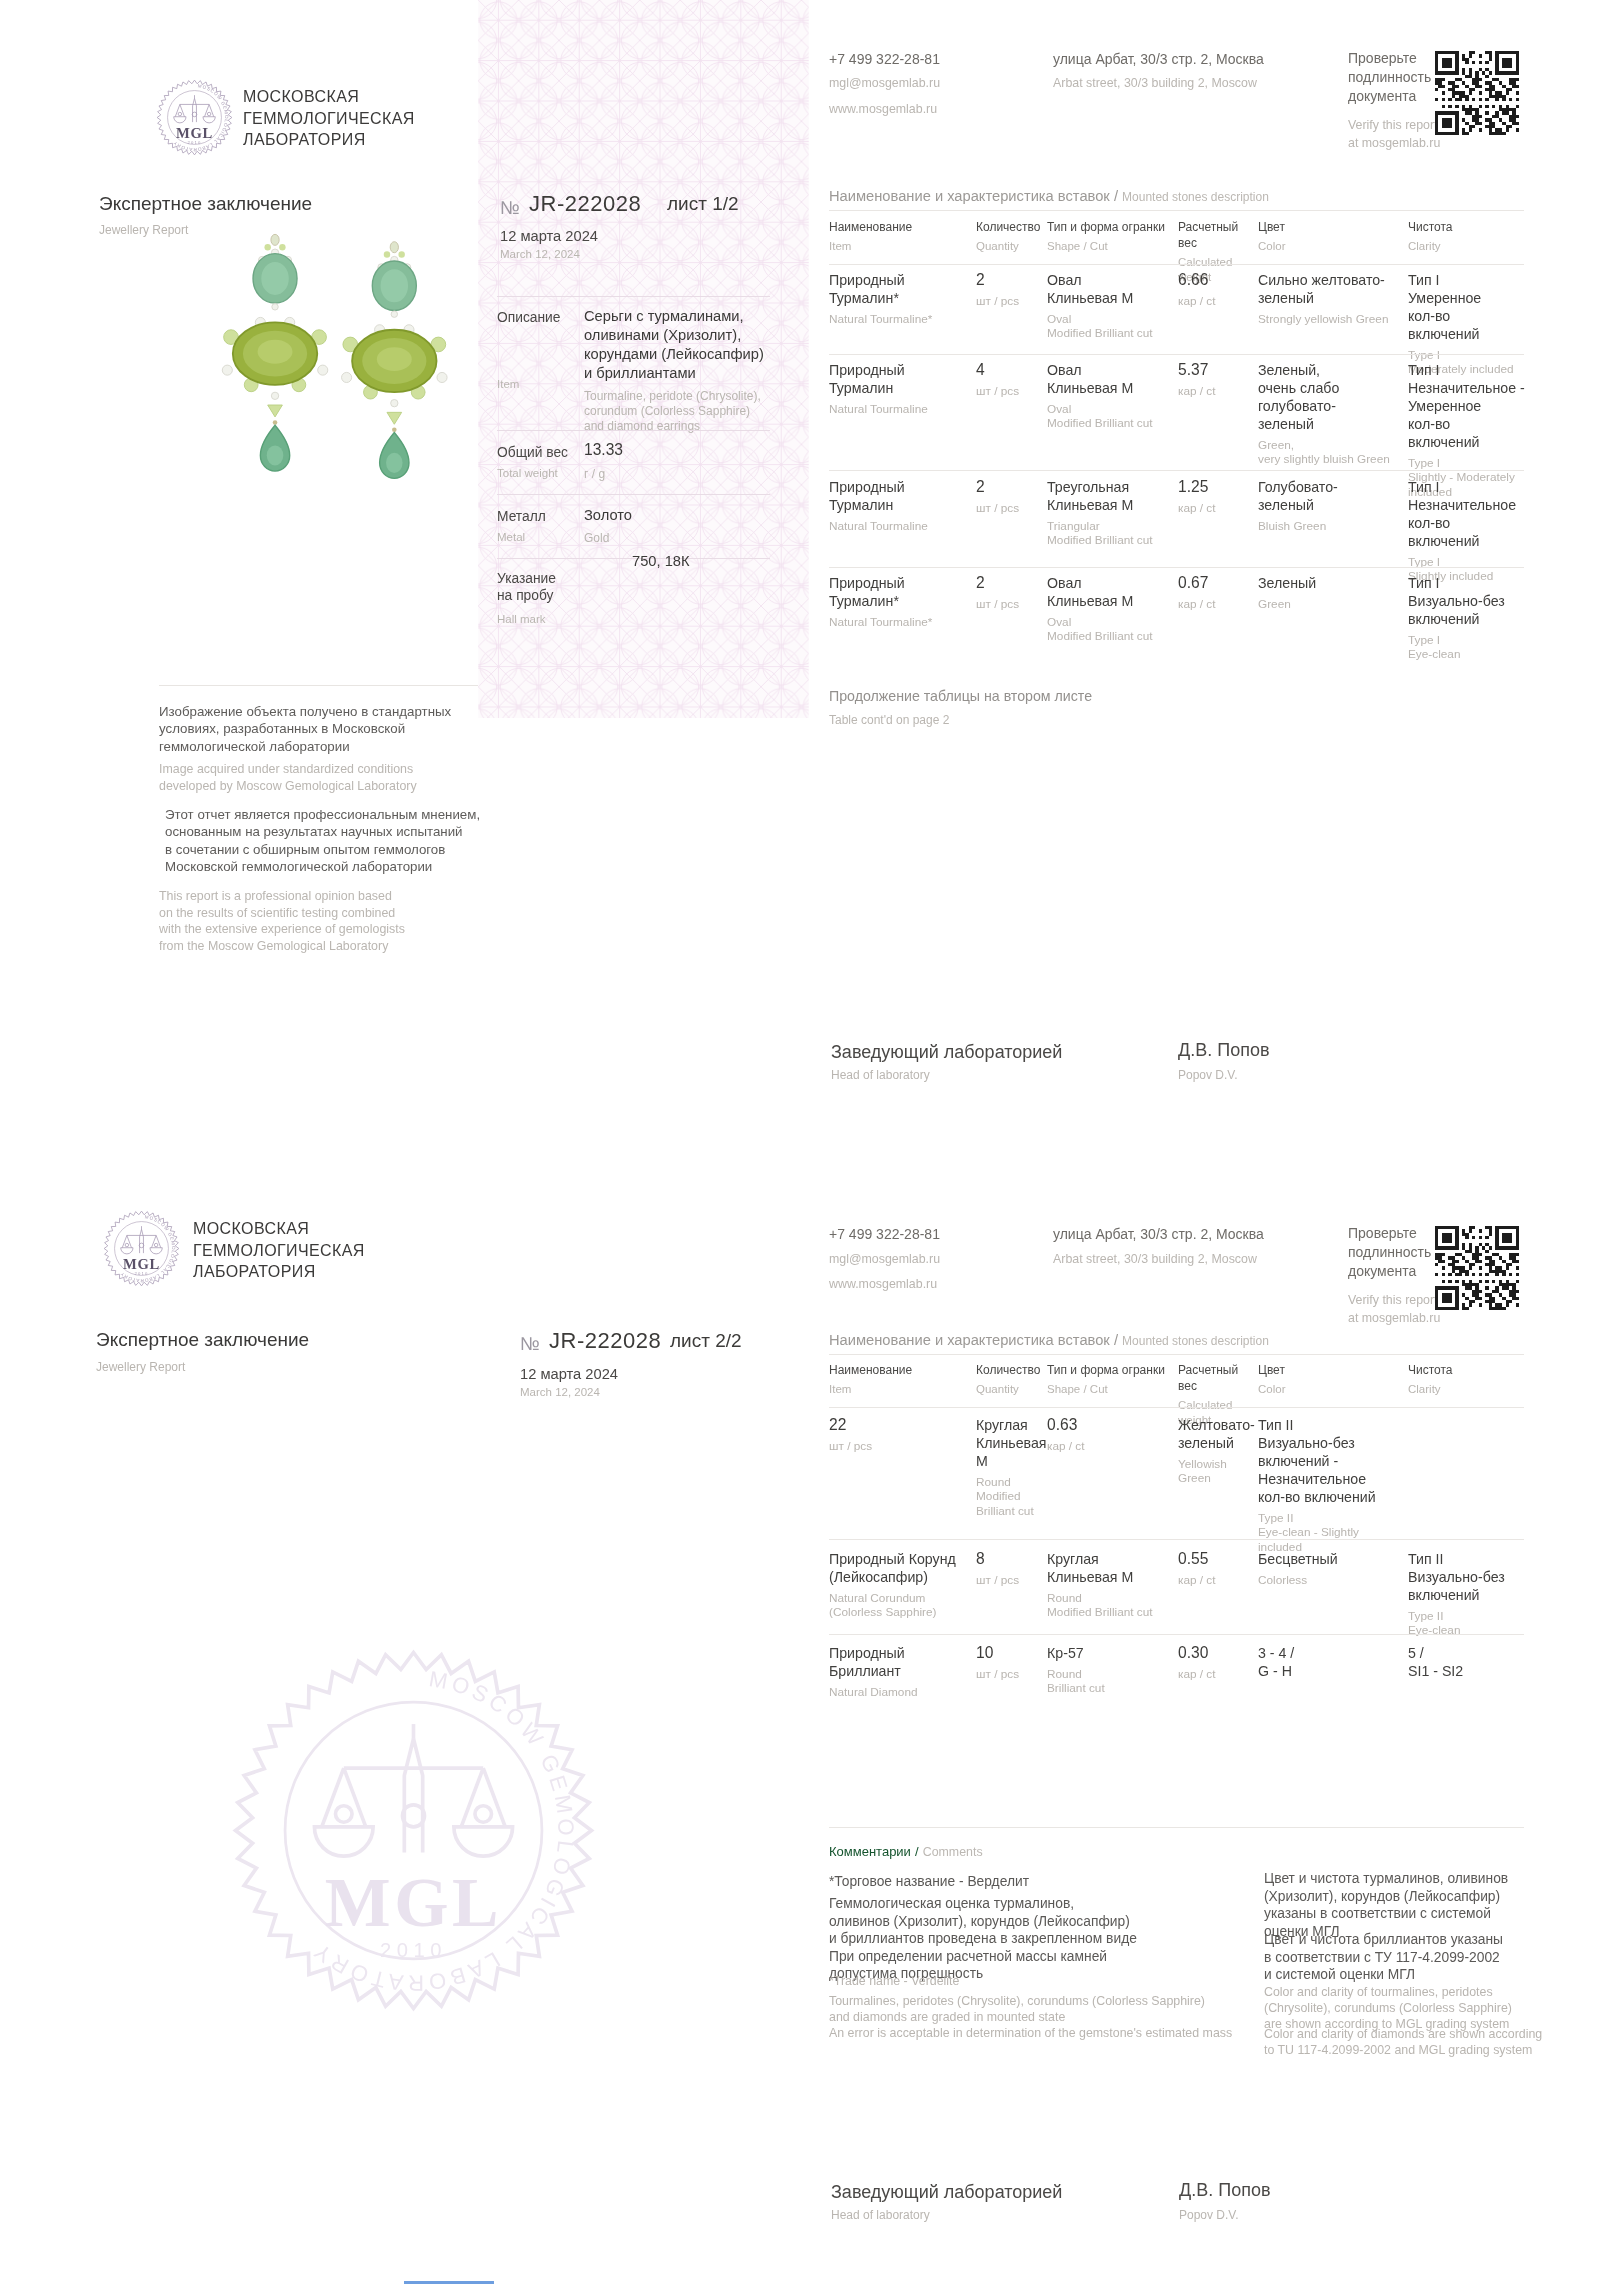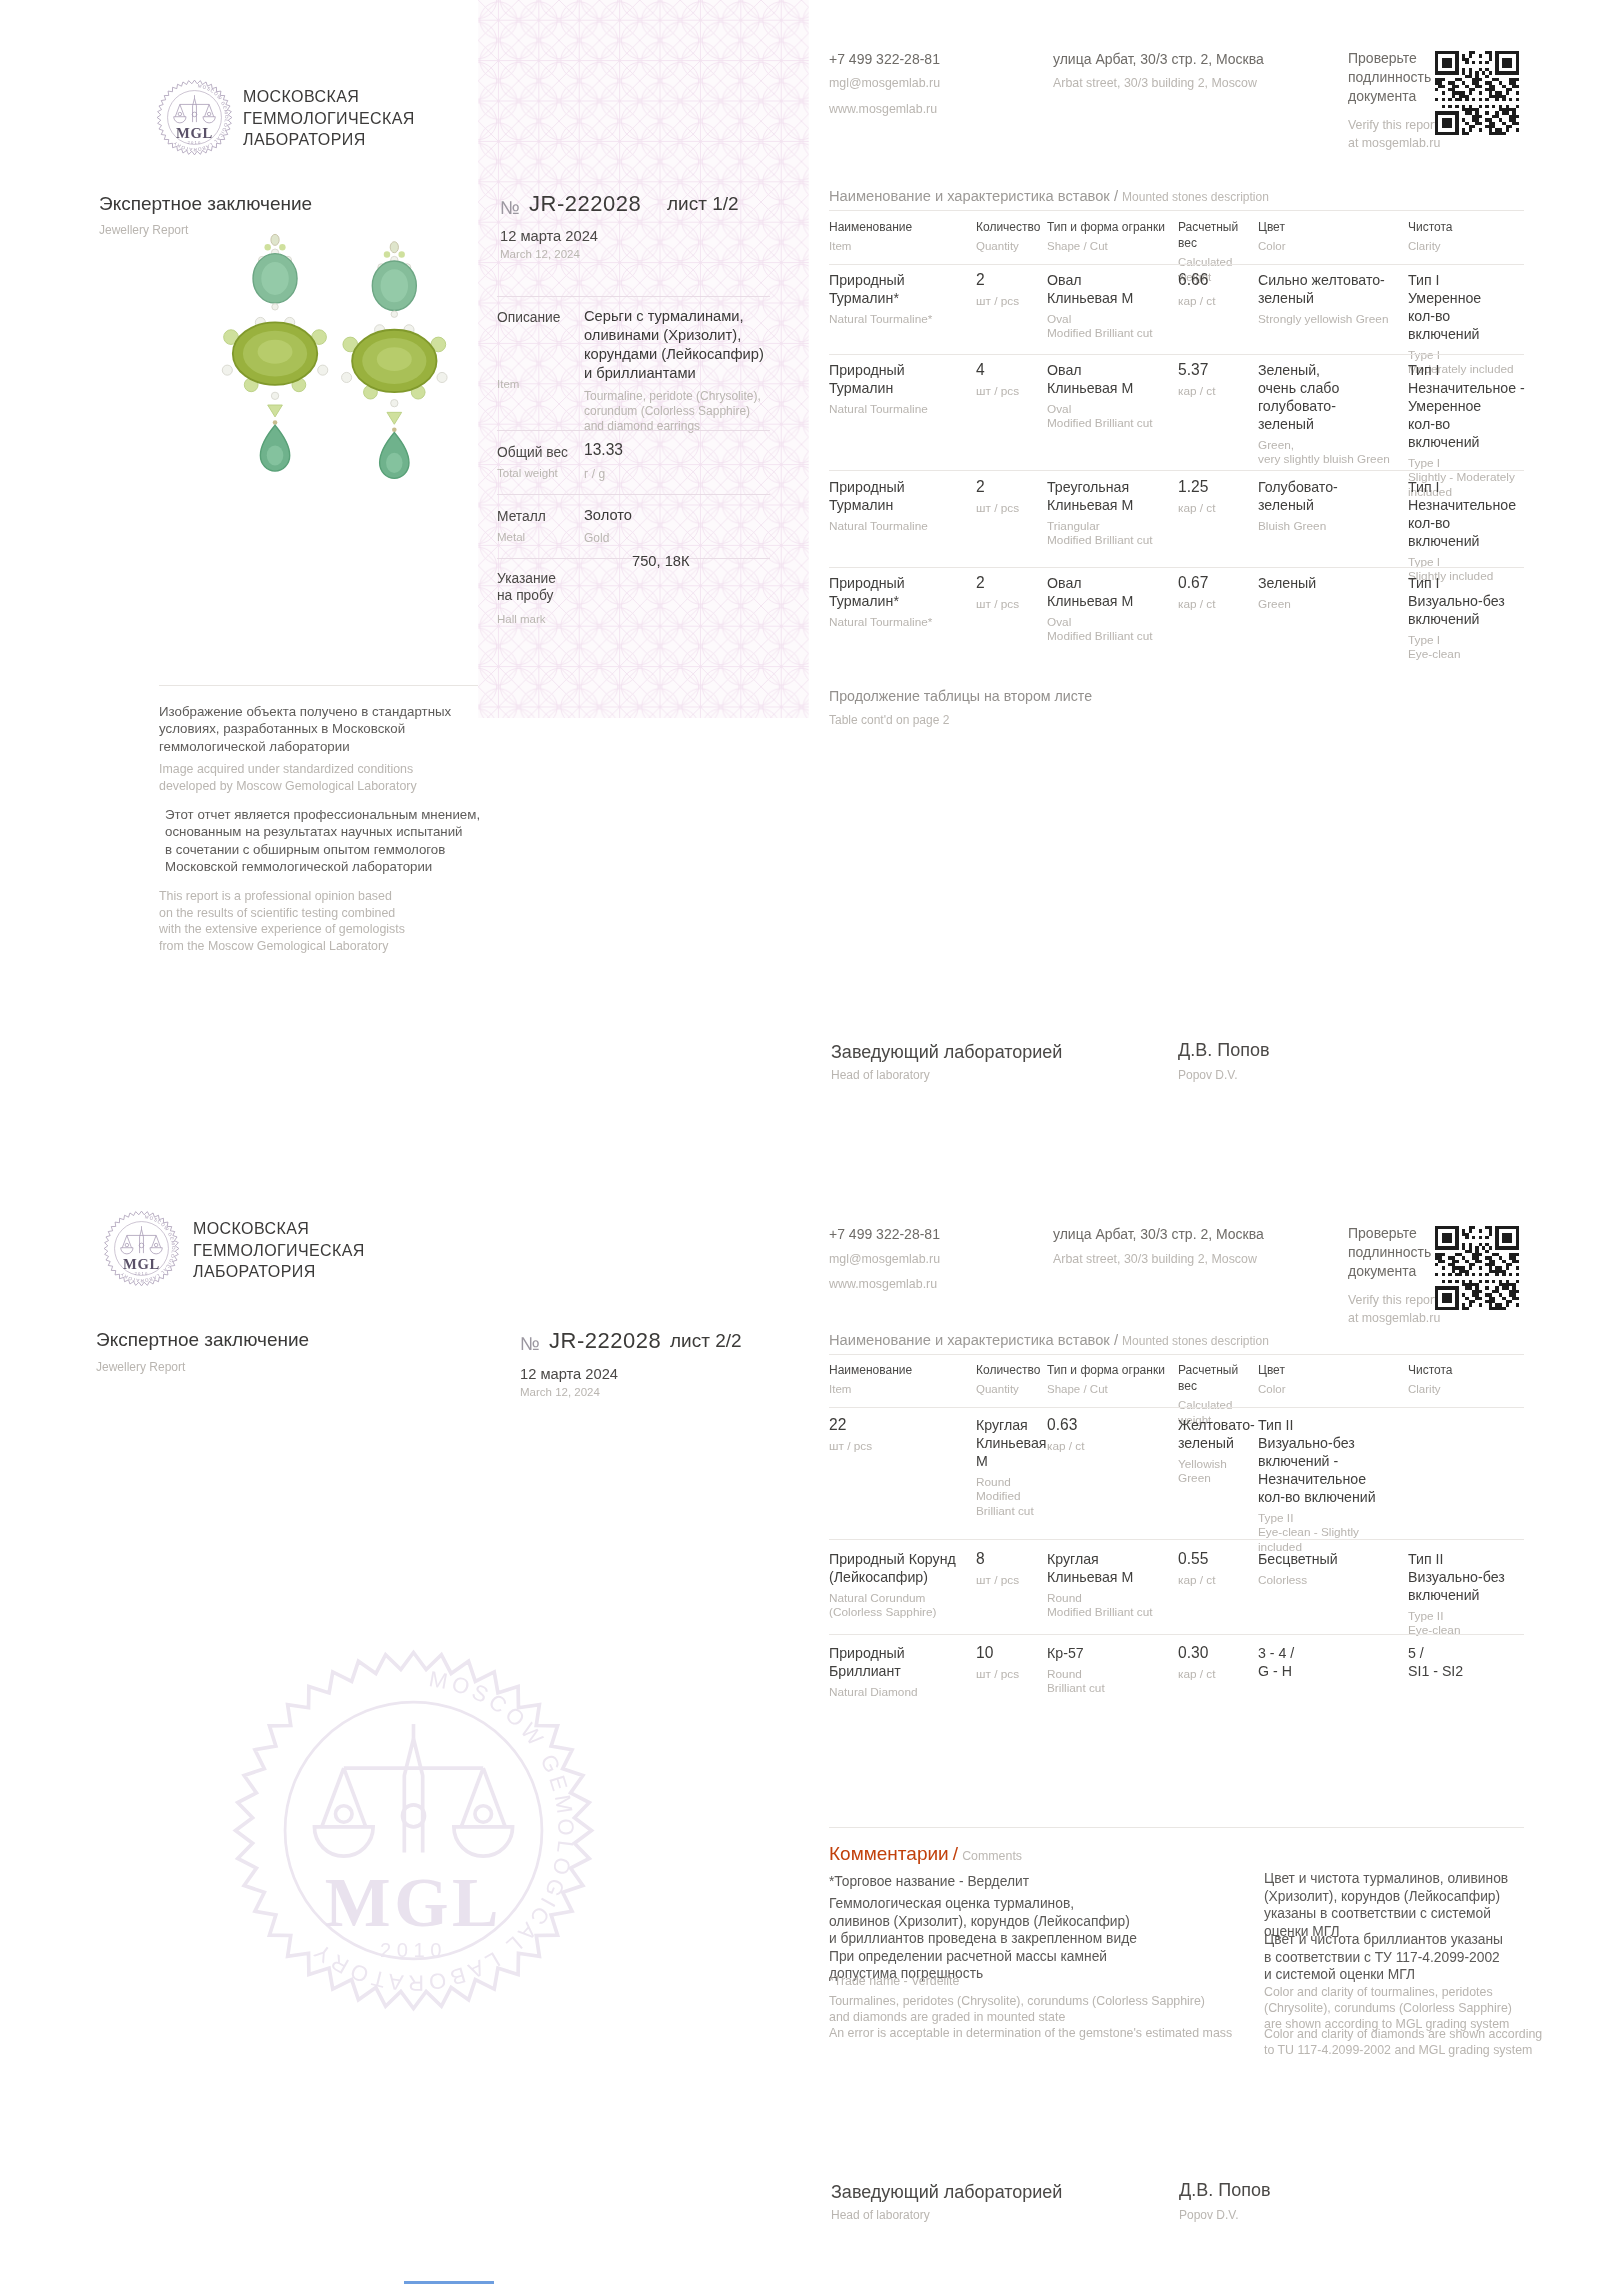--- a/index.html
+++ b/index.html
@@ -36,21 +36,21 @@
   .h-ru{font-size:12px;line-height:15.6px;color:#4a4947;}
   .h-en{font-size:11.5px;line-height:14.7px;color:#b9b5b0;margin-top:3.7px;}
   .c-ru{font-size:14.2px;line-height:18px;color:#403f3d;}
   .c-en{font-size:11.8px;line-height:14.7px;color:#b9b5b0;margin-top:4.6px;}
   .c-num{font-size:15.6px;color:#3c3b39;}
   .cont-ru{font-size:14.2px;color:#93908d;}
   .cont-en{font-size:12px;color:#bab6b1;}
   
   .note-ru{font-size:13.3px;line-height:17.4px;color:#5e5c5a;}
   .note-en{font-size:12.4px;line-height:16.5px;color:#bab6b1;}
-  .cm-title-ru{font-size:19px;color:#c2410c;}
+  .cm-title-ru{font-size:13px;color:#14532d;}
   .cm-title-en{font-size:12.4px;color:#bcb8b3;}
   .cm-ru{font-size:13.8px;line-height:17.6px;color:#5a5856;}
   .cm-en{font-size:12.4px;line-height:16px;color:#b9b5b0;}
   
   .sig-ru{font-size:18px;color:#4a4846;}
   .sig-en{font-size:12px;color:#bab6b1;}
   .seal-host svg{display:block;}
 </style>
 </head>
 <body>

